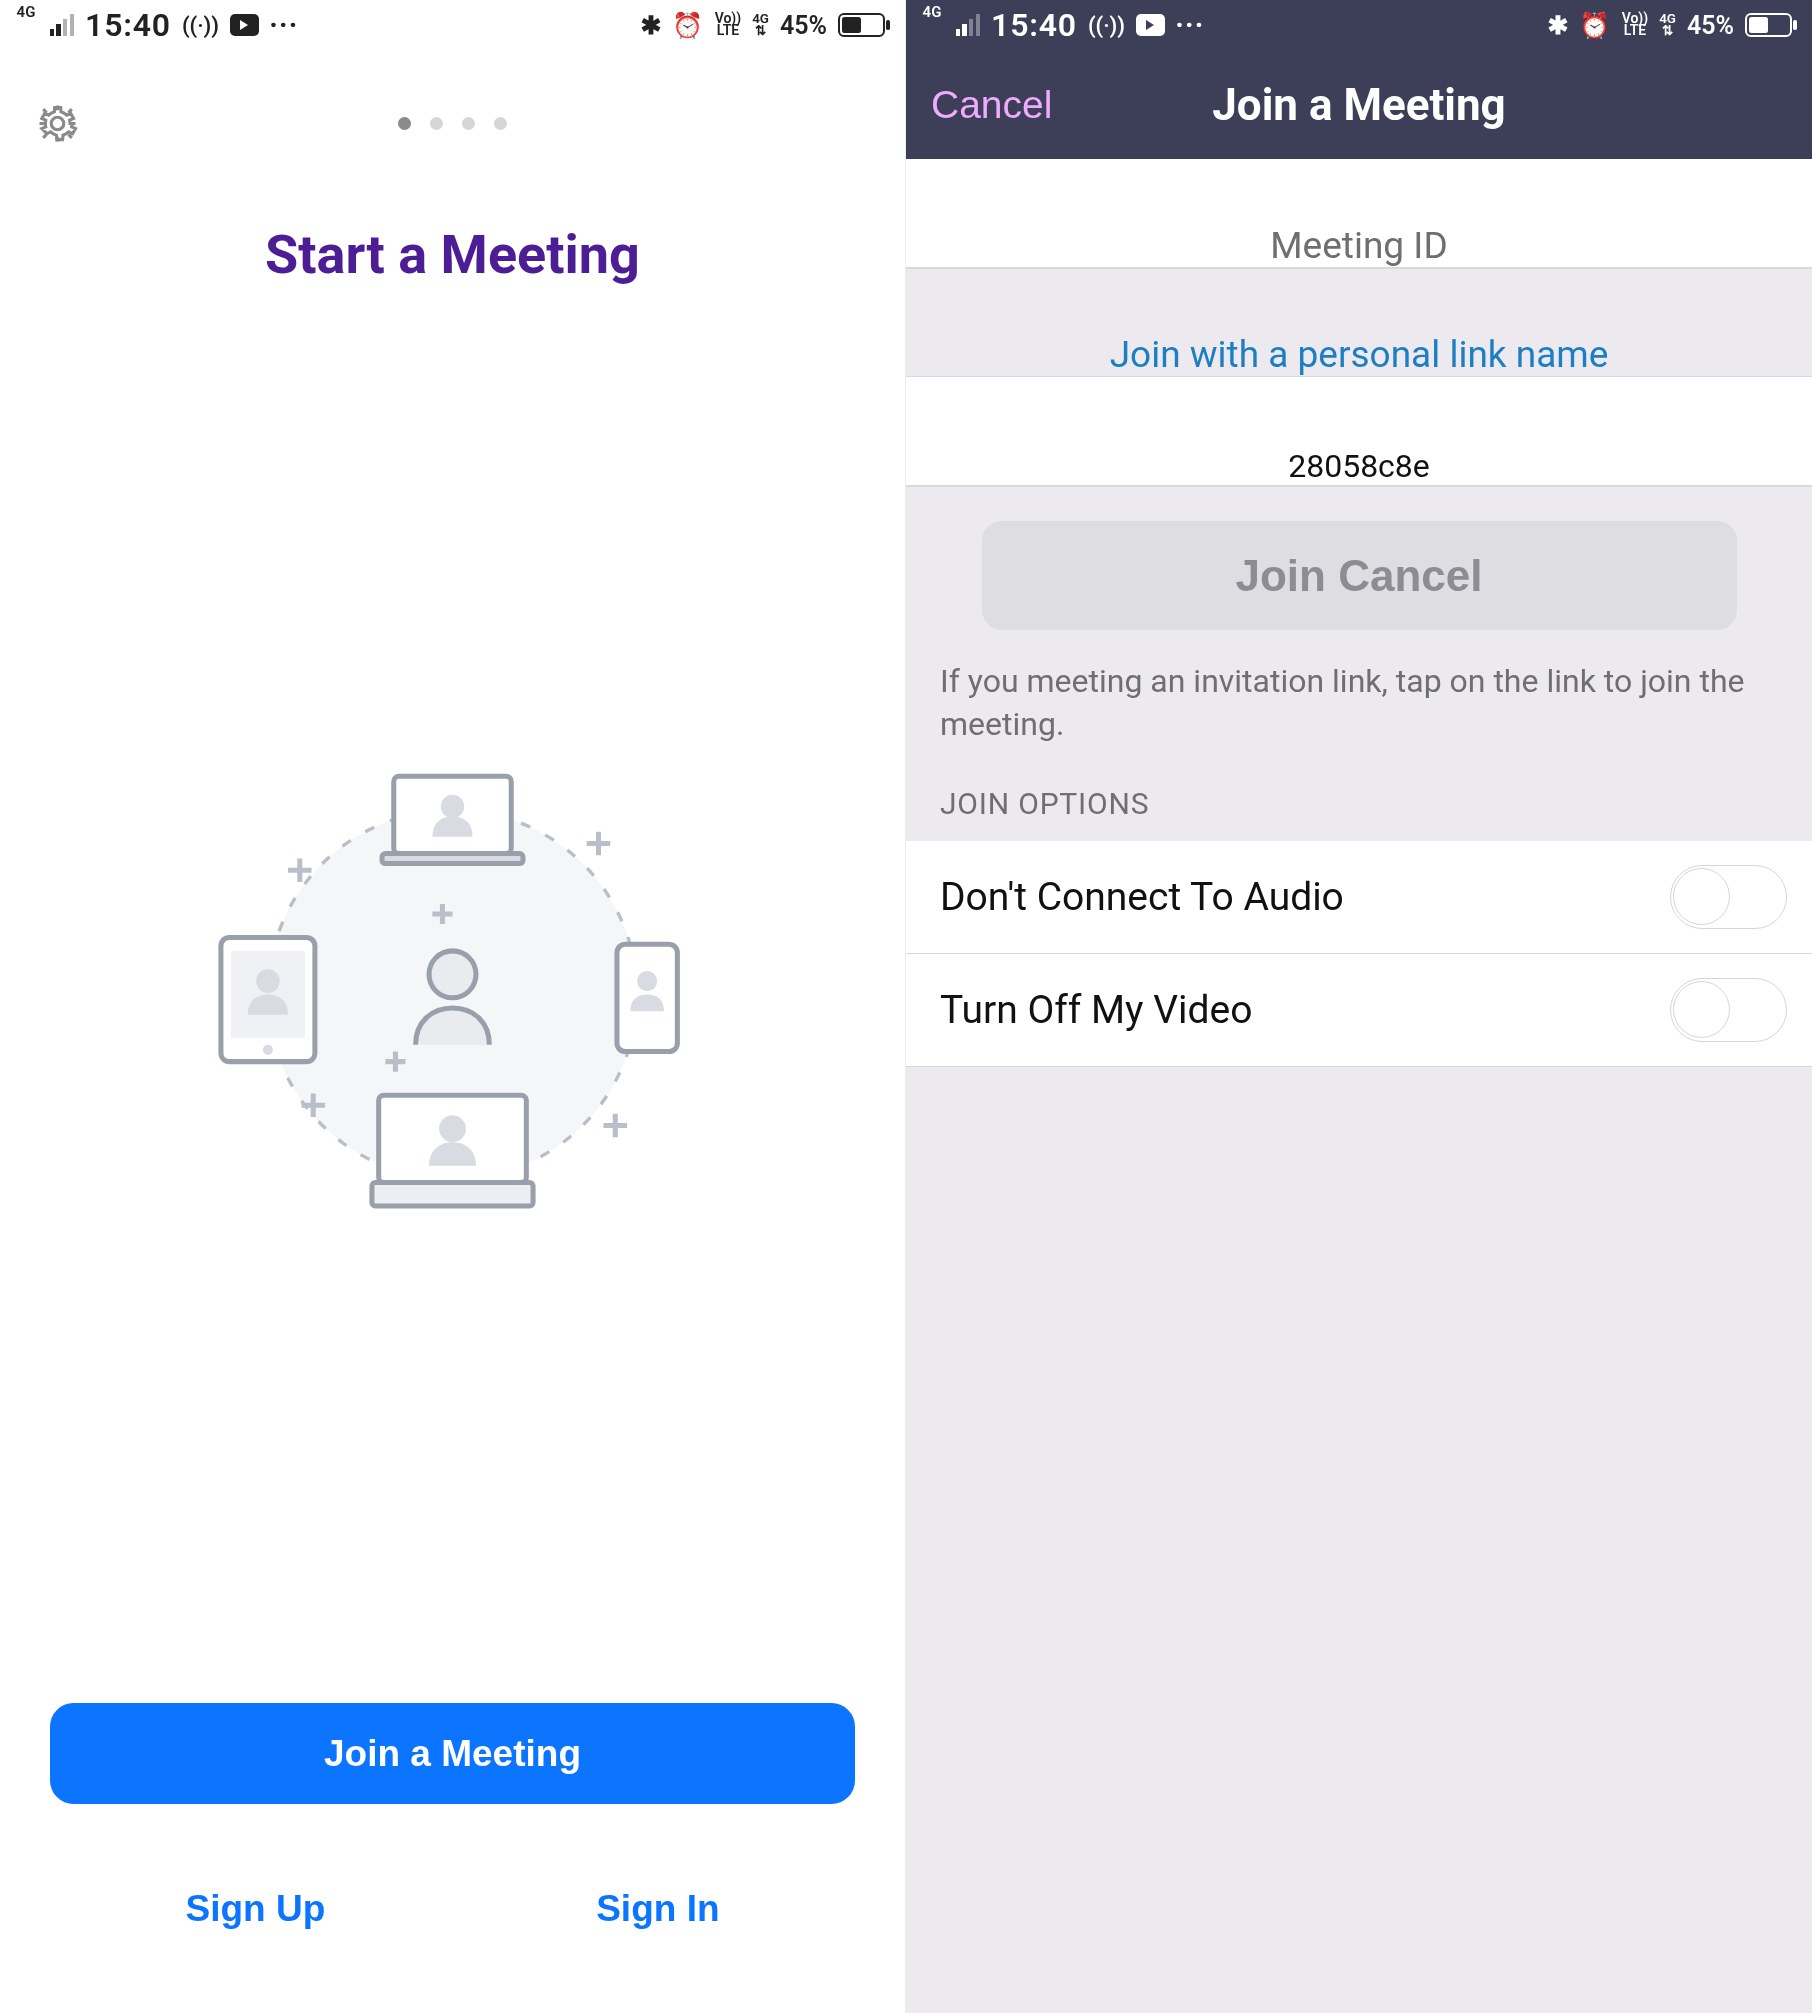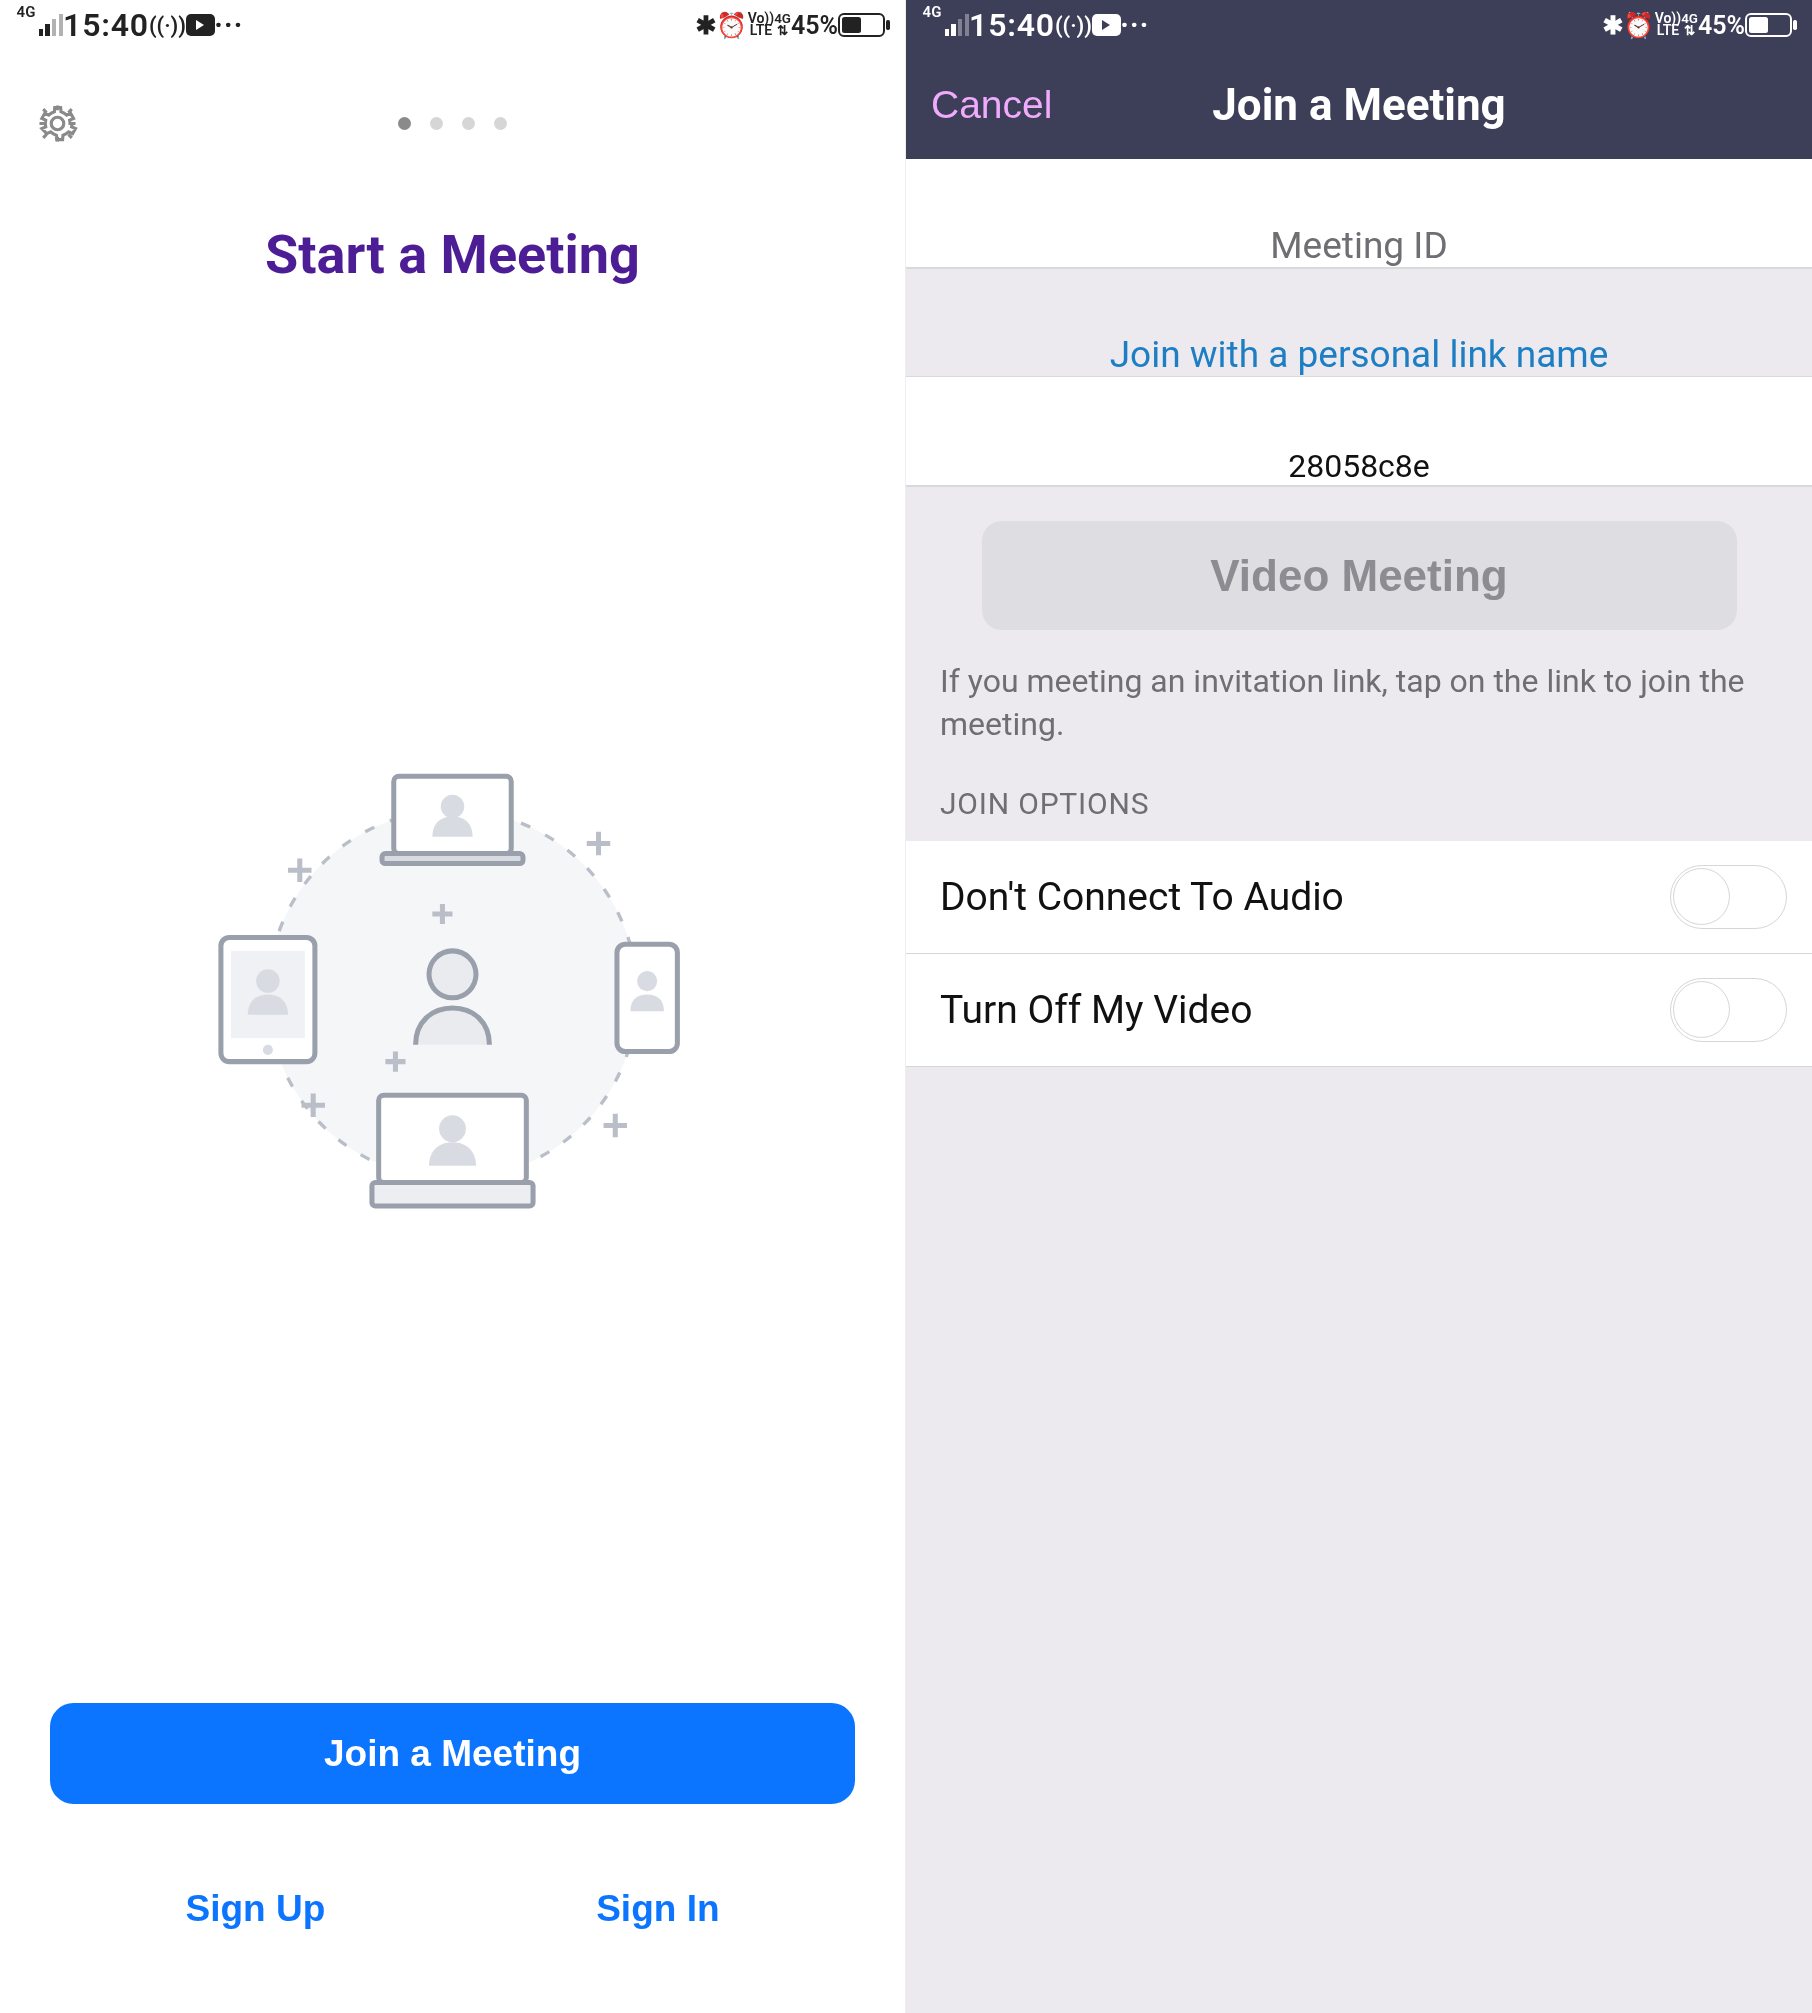--- a/index.html
+++ b/index.html
@@ -26,21 +26,21 @@
     height: 50px;
     display: flex;
     align-items: center;
     justify-content: space-between;
     padding: 0 20px;
     font-size: 25px;
     font-weight: 600;
   }
   .status-bar.dark { background: #3c3f57; color: #fff; }
   .status-bar.light { background: #fff; color: #222; }
-  .sb-left, .sb-right { display: flex; align-items: center; gap: 0; }
+  .sb-left, .sb-right { display: flex; align-items: center; gap: 11px; }
   .sb-left .sig {
     display: flex; align-items: flex-end; gap: 2.5px; height: 22px;
     position: relative;
   }
   .sb-left .sig .bar { width: 4.2px; background: currentColor; }
   .sb-left .sig .b1 { height: 6.7px; }
   .sb-left .sig .b2 { height: 11.7px; }
   .sb-left .sig .b3 { height: 17px; opacity: .35; }
   .sb-left .sig .b4 { height: 22px; opacity: .35; }
   .sb-left .fourG { font-size: 15px; position: relative; top:-13.4px; left:-3.4px;}
@@ -300,21 +300,21 @@
     <span>Meeting ID</span>
   </div>
   <div class="field-row link">
     <span>Join with a personal link name</span>
   </div>
   <div class="field-row value">
     <span>28058c8e</span>
   </div>
 
   <div class="join-section">
-    <button class="btn-join">Video Meeting</button>
+    <button class="btn-join">Join Cancel</button>
     <p class="hint">If you meeting an invitation link, tap on the link to join the meeting.</p>
     <p class="section-label">JOIN OPTIONS</p>
   </div>
 
   <div class="option-row">
     <span>Don't Connect To Audio</span>
     <span class="toggle">
         <span class="knob"></span>
       </span>
   </div>

